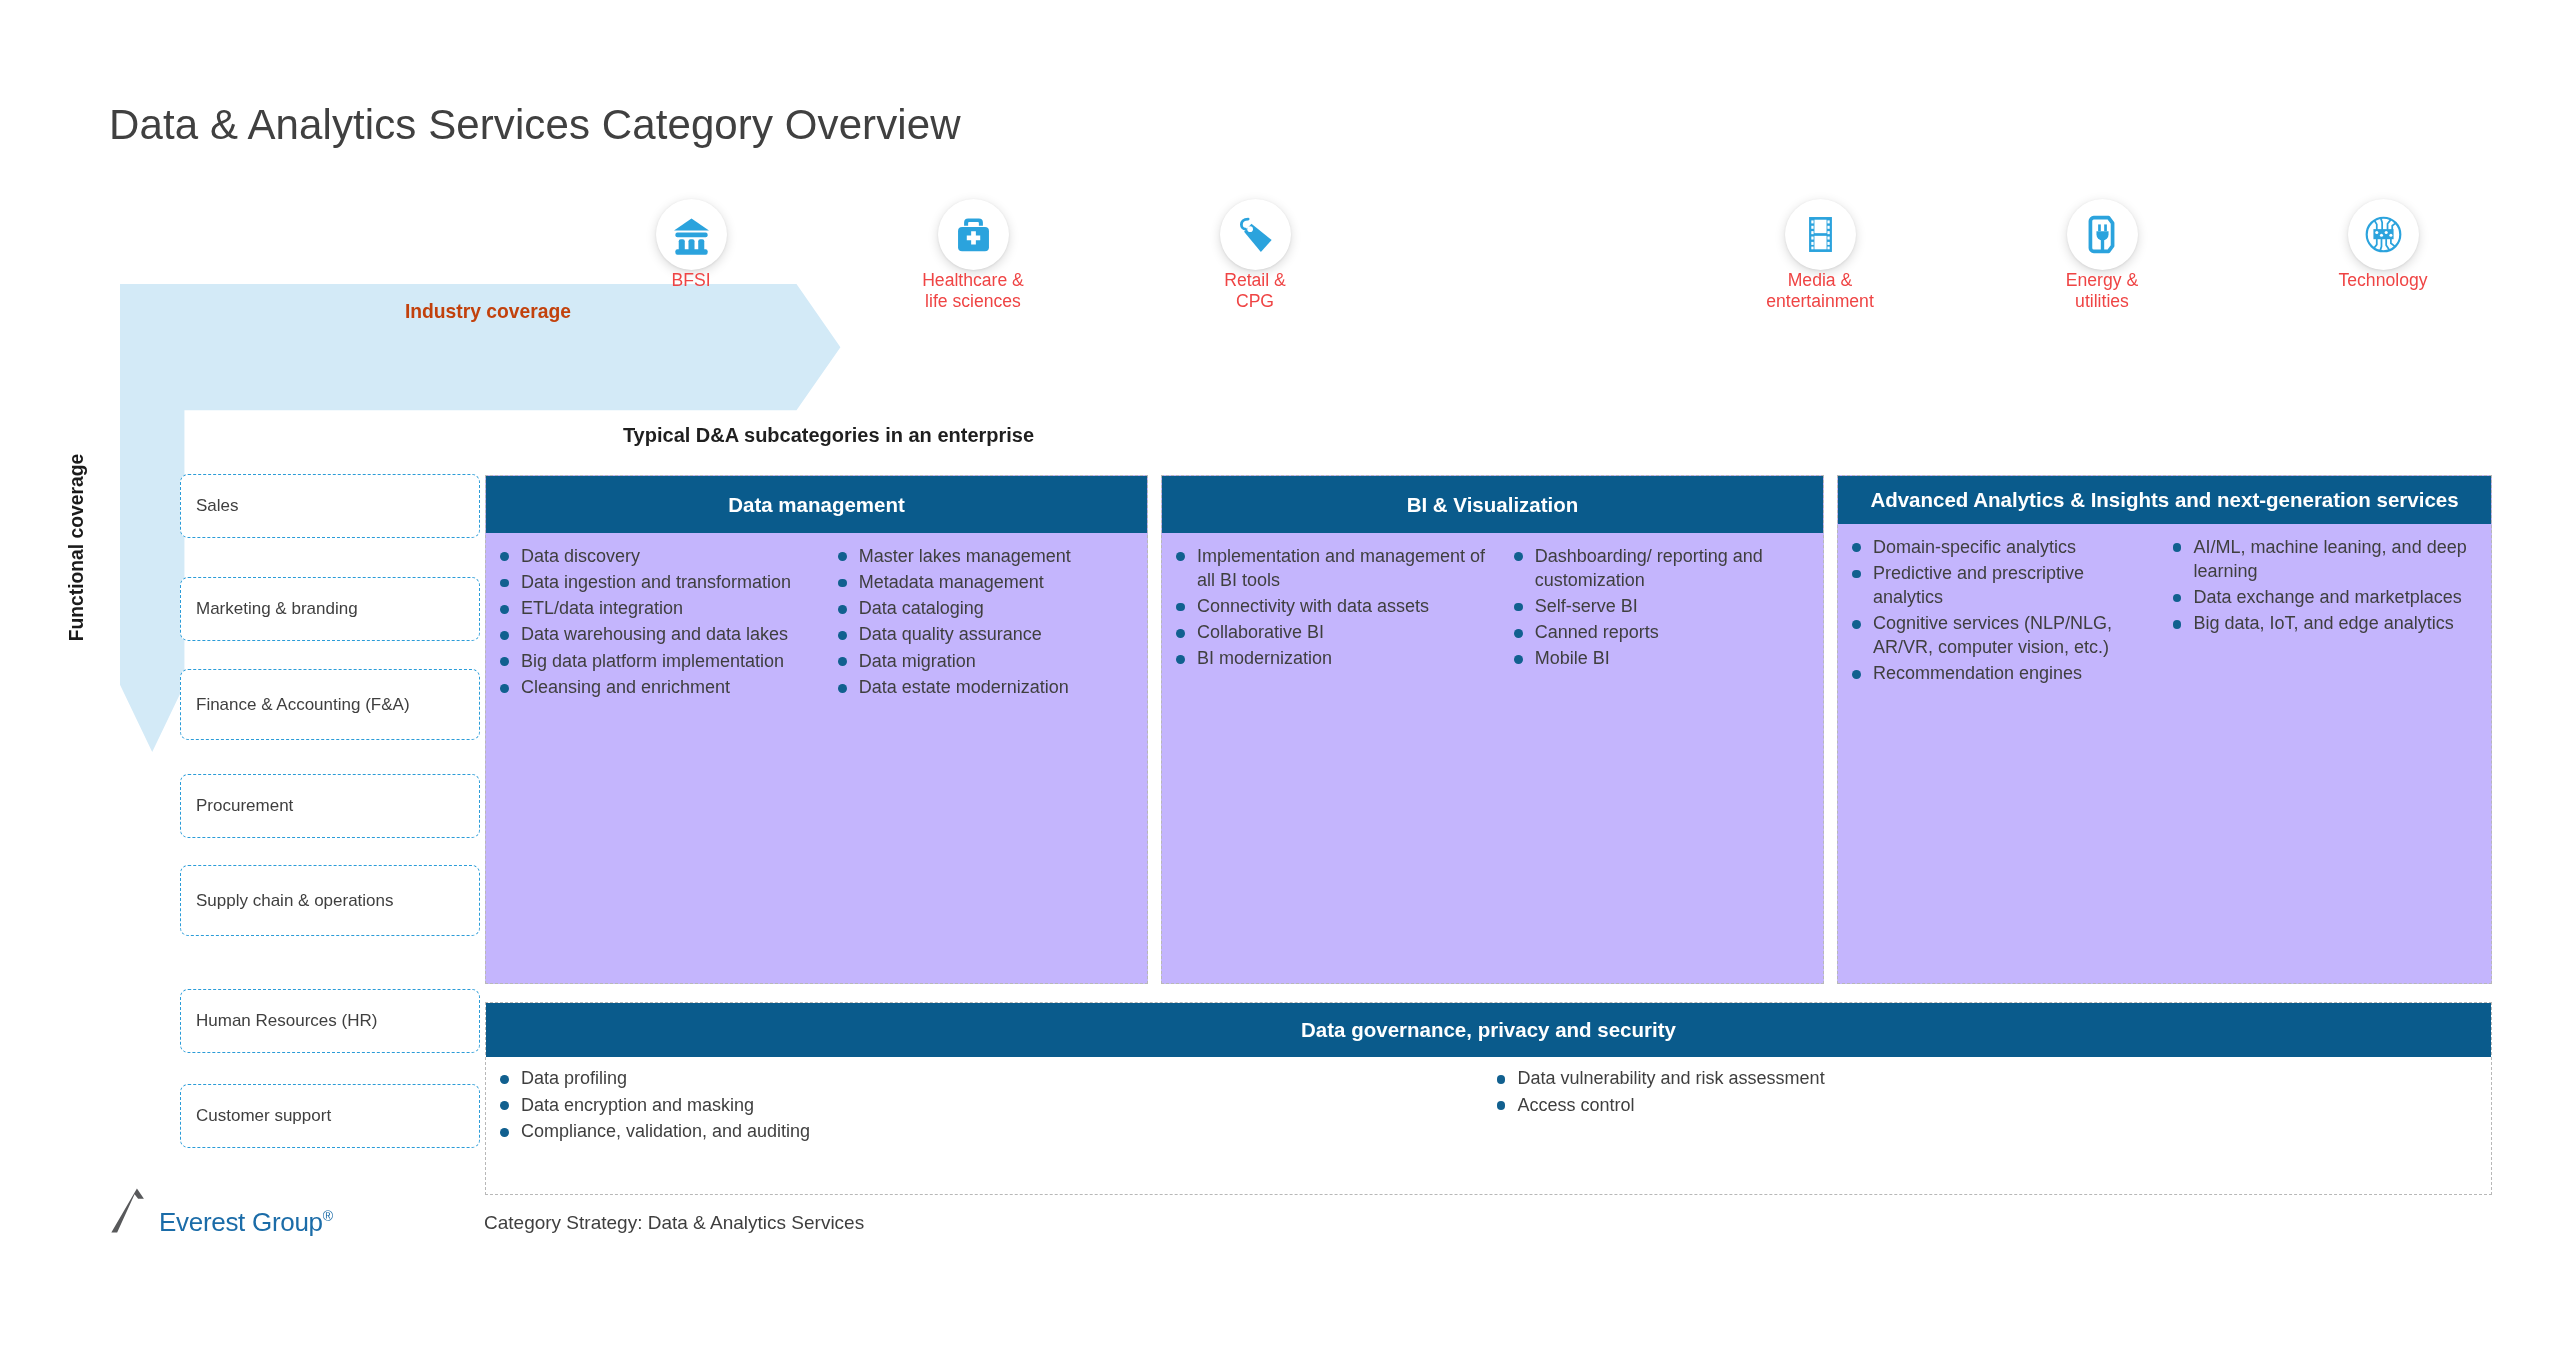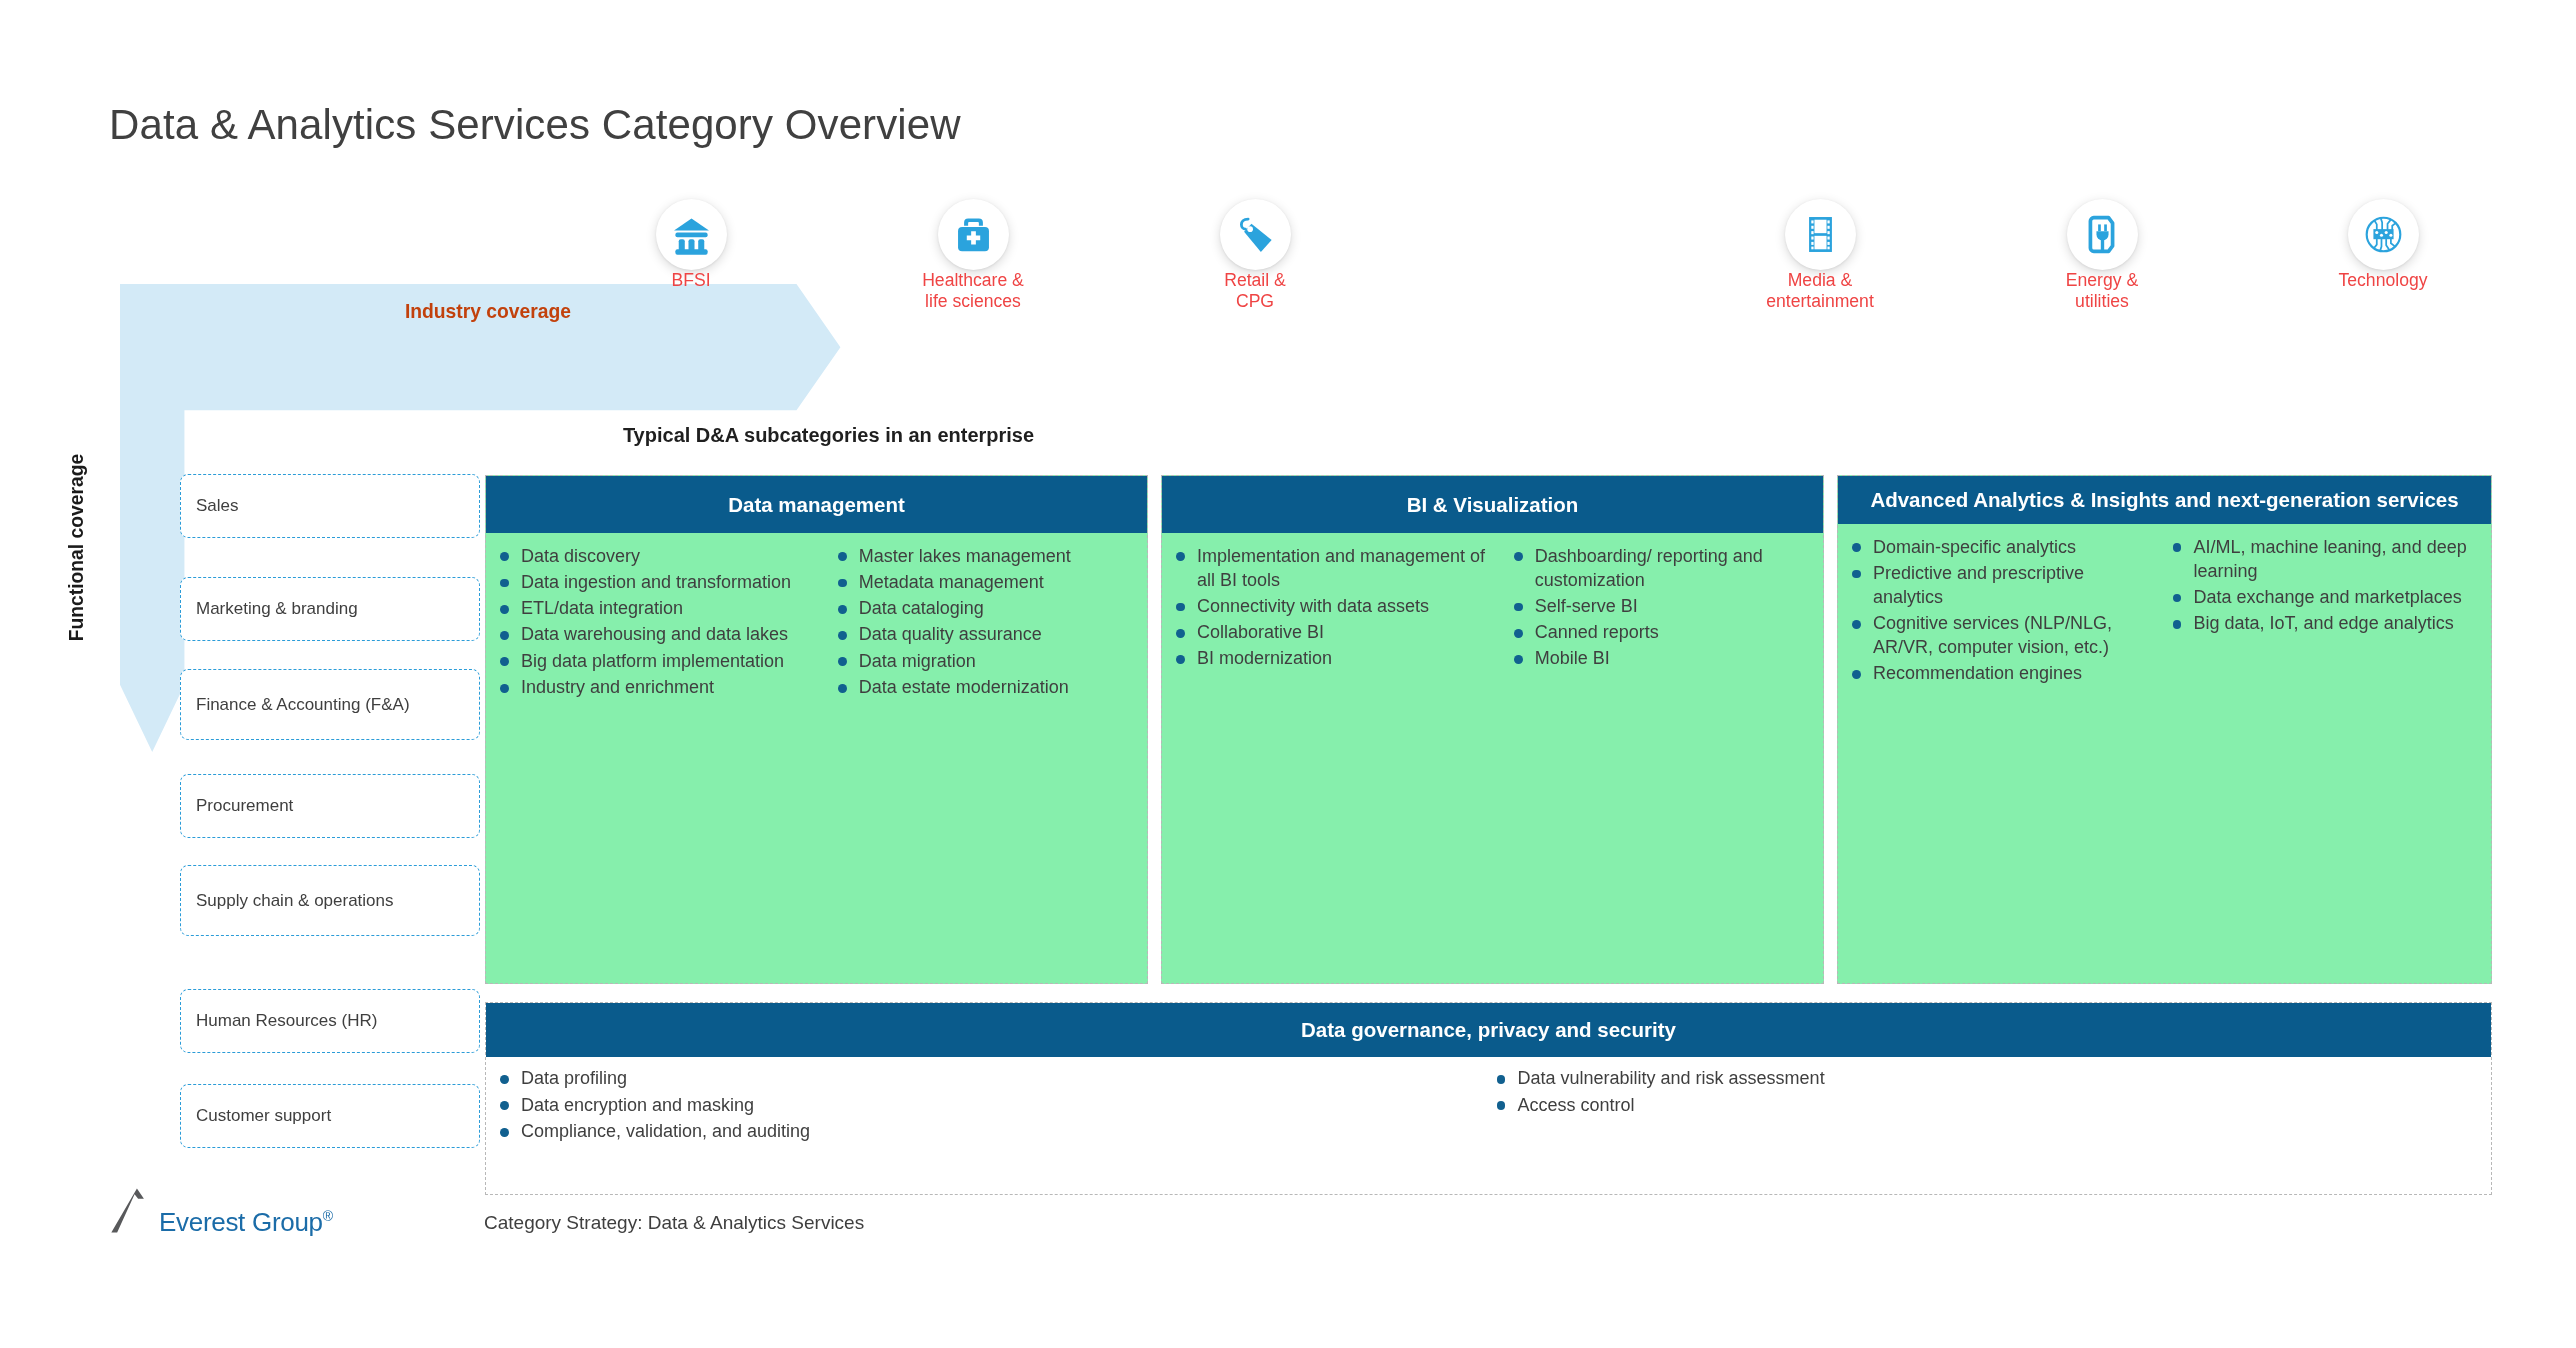--- a/index.html
+++ b/index.html
@@ -66,21 +66,21 @@
     border:1.8px dashed #2b9cd8;border-radius:8.2px;
     background:#fff;box-sizing:border-box;
     display:flex;align-items:center;
     padding-left:15px;
   }
   .fn-box span{font-size:17px;color:#3f3f3f;line-height:22px;}
 
   
   .panel{
     position:absolute;box-sizing:border-box;
-    border:1.2px dashed #b8b8b8;background:#86efac;
+    border:1.2px dashed #b8b8b8;background:#c4b5fd;
   }
   .panel-head{
     background:#0a5b8c;color:#fff;font-weight:bold;
     font-size:20.5px;line-height:26px;
     display:flex;align-items:center;justify-content:center;
     text-align:center;box-sizing:border-box;padding:0 14px;
   }
   .panel-body{display:flex;padding:10.5px 0 0 0;box-sizing:border-box;}
   .bcol{box-sizing:border-box;padding:0 7px 0 0;}
   ul.blist{list-style:none;margin:0;padding:0;}
@@ -268,21 +268,21 @@
 <div class="panel" style="left:485px;top:475px;width:663px;height:509px;">
   <div class="panel-head" style="height:57px;">Data management</div>
   <div class="panel-body" style="height:451px;">
     <div class="bcol" style="width:52%;padding-left:5.9px;">
       <ul class="blist">
         <li>Data discovery</li>
         <li>Data ingestion and transformation</li>
         <li>ETL/data integration</li>
         <li>Data warehousing and data lakes</li>
         <li>Big data platform implementation</li>
-        <li>Industry and enrichment</li>
+        <li>Cleansing and enrichment</li>
       </ul>
     </div>
     <div class="bcol" style="width:48%;">
       <ul class="blist">
         <li>Master lakes management</li>
         <li>Metadata management</li>
         <li>Data cataloging</li>
         <li>Data quality assurance</li>
         <li>Data migration</li>
         <li>Data estate modernization</li>

